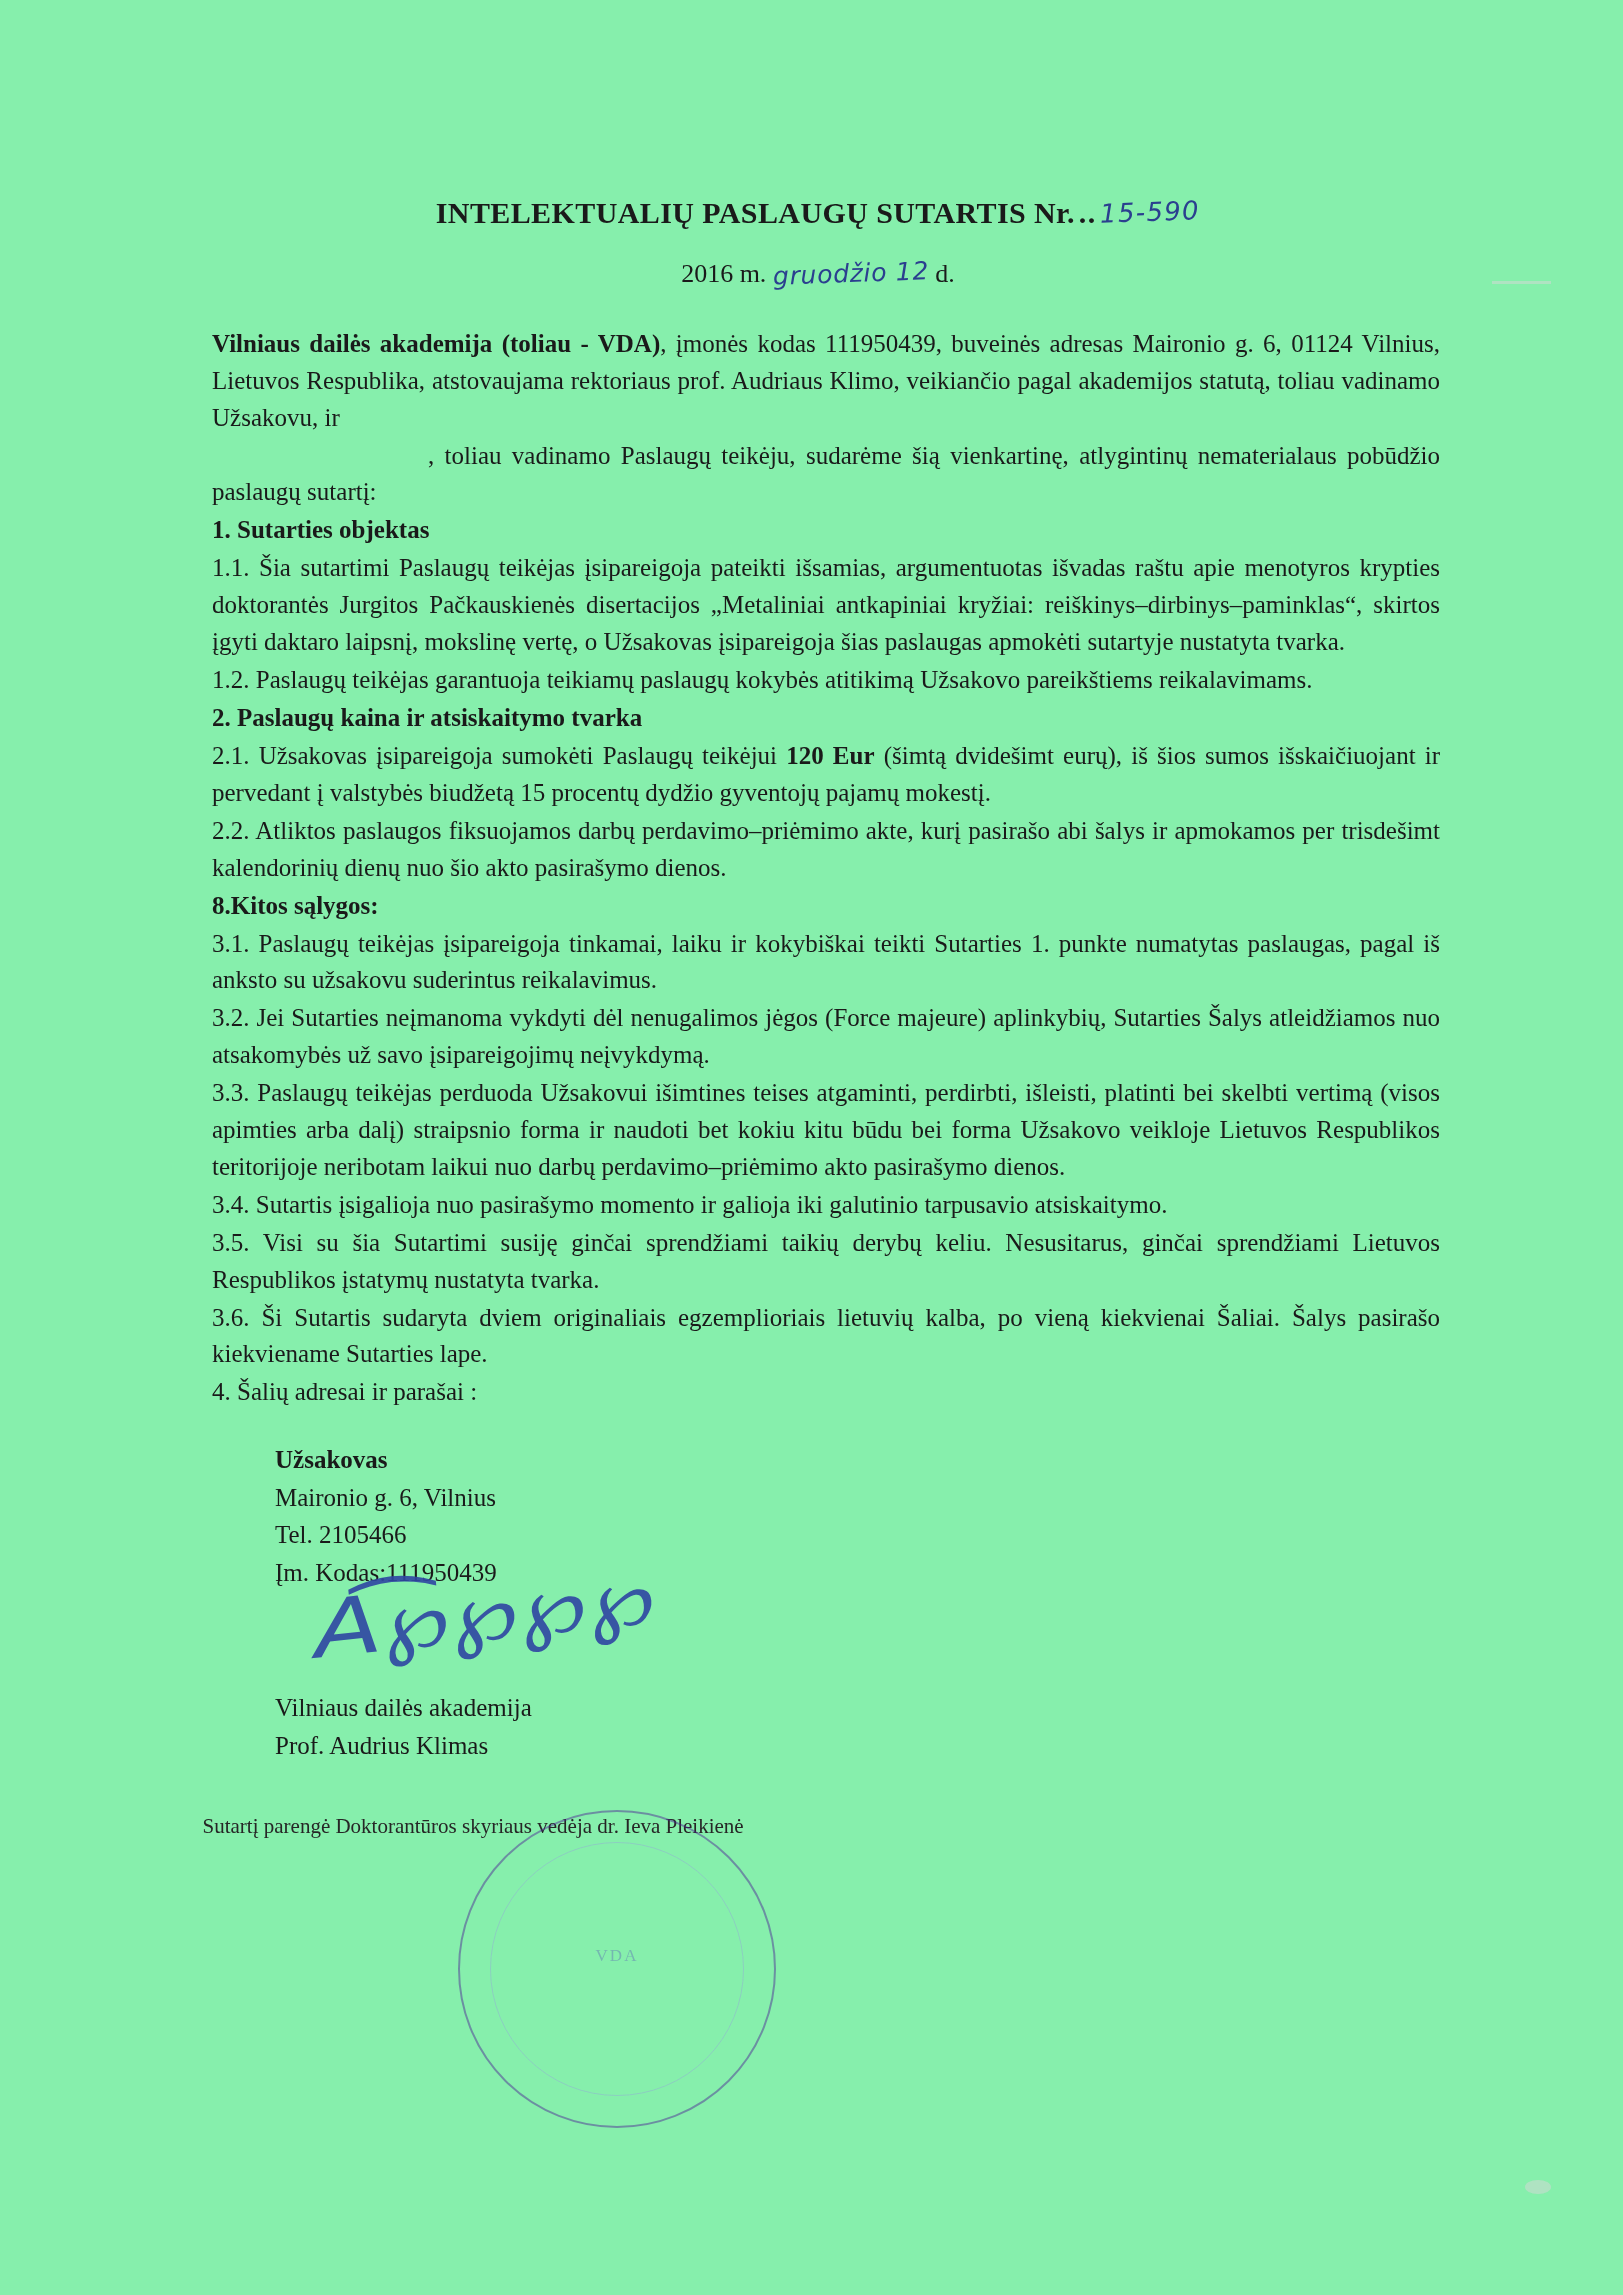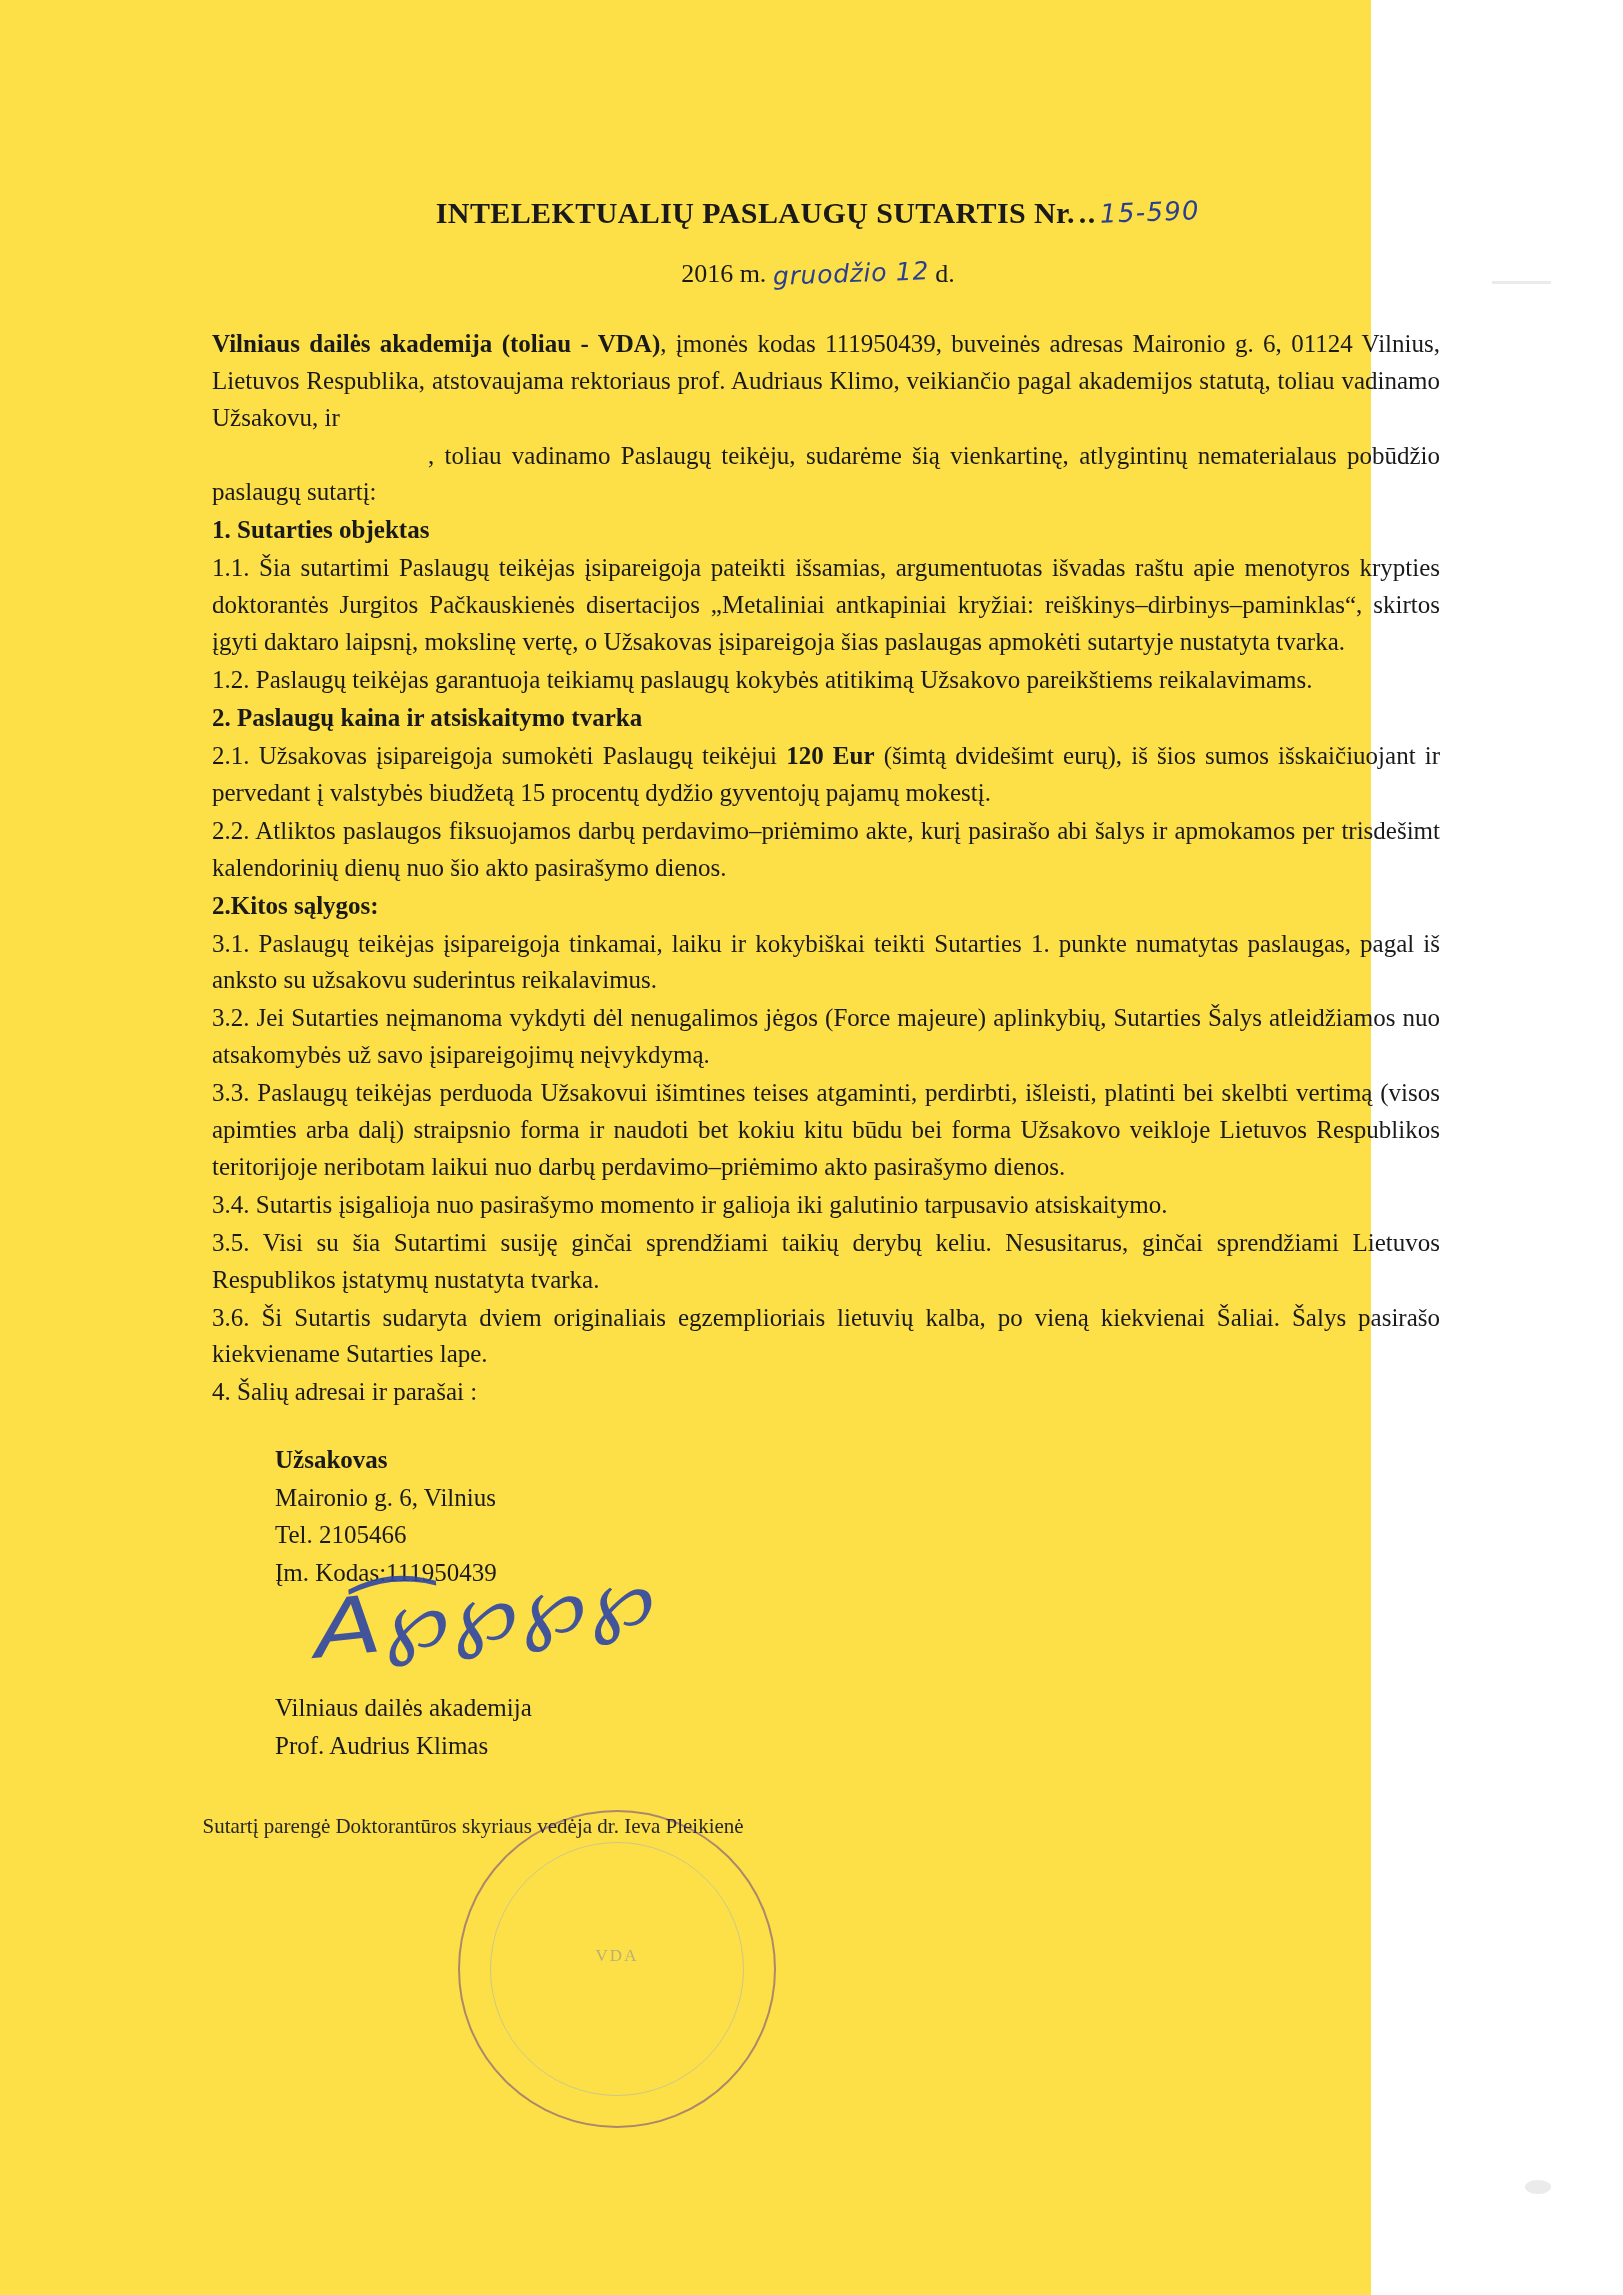--- a/index.html
+++ b/index.html
@@ -4,22 +4,22 @@
 <style>
   html, body { margin:0; padding:0; background:#ffffff; }
   body {
     width:1623px; height:2295px;
     font-family:"Liberation Serif", serif;
     color:#1a1a1a;
     position:relative;
     overflow:hidden;
   }
   .page {
-    position:absolute; left:0; top:0; width:1371px; height:2295px;
-    background:#fde047;
+    position:absolute; left:0; top:0; width:1623px; height:2295px;
+    background:#86efac;
   }
   .sheet {
     position:absolute;
     left:196px; top:196px;
     width:1244px;
   }
 
   
   .doc-title {
     font-size:30px;
@@ -179,21 +179,21 @@
       <p class="just">1.2. Paslaugų teikėjas garantuoja teikiamų paslaugų kokybės atitikimą Užsakovo pareikštiems reikalavimams.</p>
 
       <p class="heading">2. Paslaugų kaina ir atsiskaitymo tvarka</p>
 
       <p class="just">
         <span>2.1. Užsakovas įsipareigoja sumokėti Paslaugų teikėjui </span><span class="b">120 Eur</span><span> (šimtą dvidešimt eurų), iš šios sumos išskaičiuojant ir pervedant į valstybės biudžetą 15 procentų dydžio gyventojų pajamų mokestį.</span>
       </p>
 
       <p class="just">2.2. Atliktos paslaugos fiksuojamos darbų perdavimo–priėmimo akte, kurį pasirašo abi šalys ir apmokamos per trisdešimt kalendorinių dienų nuo šio akto pasirašymo dienos.</p>
 
-      <p class="heading">2.Kitos sąlygos:</p>
+      <p class="heading">8.Kitos sąlygos:</p>
 
       <p class="just">3.1. Paslaugų teikėjas įsipareigoja tinkamai, laiku ir kokybiškai teikti Sutarties 1. punkte numatytas paslaugas, pagal iš anksto su užsakovu suderintus reikalavimus.</p>
       <p class="just">3.2. Jei Sutarties neįmanoma vykdyti dėl nenugalimos jėgos (Force majeure) aplinkybių, Sutarties Šalys atleidžiamos nuo atsakomybės už savo įsipareigojimų neįvykdymą.</p>
       <p class="just">3.3. Paslaugų teikėjas perduoda Užsakovui išimtines teises atgaminti, perdirbti, išleisti, platinti bei skelbti vertimą (visos apimties arba dalį) straipsnio forma ir naudoti bet kokiu kitu būdu bei forma Užsakovo veikloje Lietuvos Respublikos teritorijoje neribotam laikui nuo darbų perdavimo–priėmimo akto pasirašymo dienos.</p>
       <p class="just">3.4. Sutartis įsigalioja nuo pasirašymo momento ir galioja iki galutinio tarpusavio atsiskaitymo.</p>
       <p class="just">3.5. Visi su šia Sutartimi susiję ginčai sprendžiami taikių derybų keliu. Nesusitarus, ginčai sprendžiami Lietuvos Respublikos įstatymų nustatyta tvarka.</p>
       <p class="just">3.6. Ši Sutartis sudaryta dviem originaliais egzemplioriais lietuvių kalba, po vieną kiekvienai Šaliai. Šalys pasirašo kiekviename Sutarties lape.</p>
       <p class="just">4. Šalių adresai ir parašai :</p>
     </div>
 

